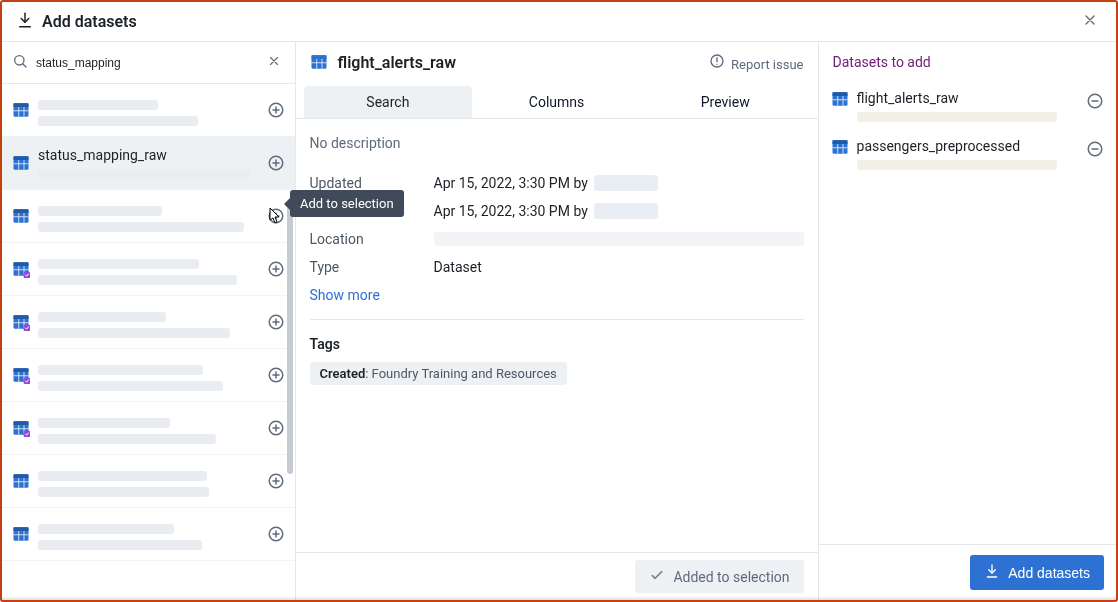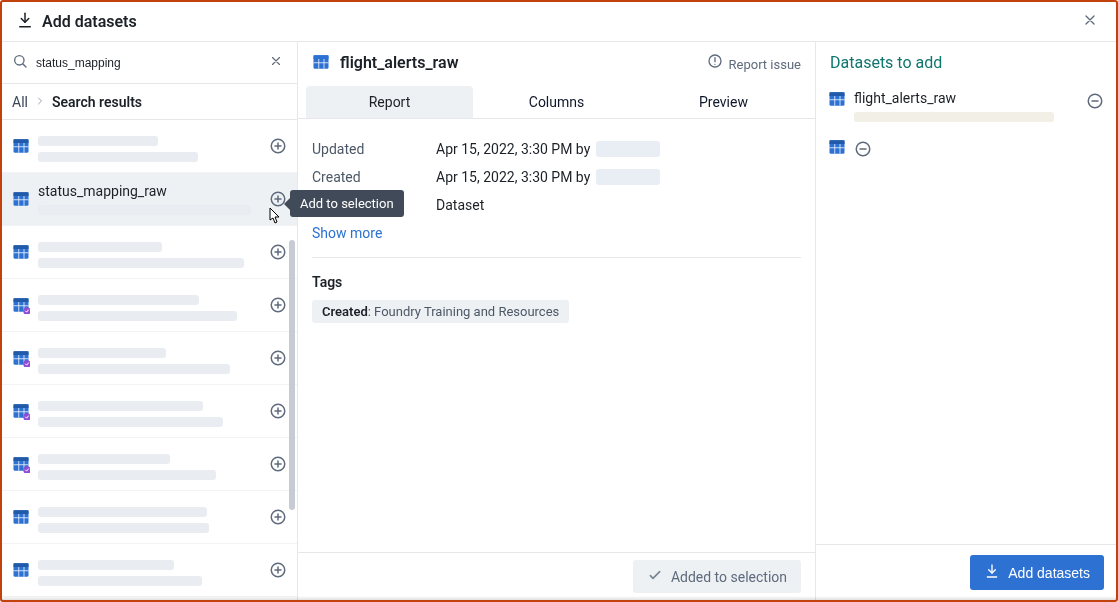--- a/index.html
+++ b/index.html
@@ -178,22 +178,22 @@
     padding:7px 14px; border-radius:3px; font-size:14px;
   }
   
   .col-right {
     width:300px;
     display:flex;
     flex-direction:column;
   }
   .right-header {
     padding:10px 14px;
-    font-size:16px;
-    color:#0f766e;
+    font-size:14px;
+    color:#701a75;
     height:40px;
     display:flex; align-items:center;
   }
   .sel-list { flex:1; overflow:auto; }
   .sel-item {
     display:flex; align-items:flex-start; gap:8px;
     padding:8px 12px;
   }
   .sel-text { flex:1; }
   .sel-name { font-size:14px; }
@@ -270,29 +270,20 @@
               <path d="M21 21l-5-5"></path>
             </svg>
         </span>
         <input class="search-input" value="status_mapping" placeholder="Search" style="">
         <span class="clear-x">
           <svg width="14" height="14" viewBox="0 0 24 24" fill="none" stroke="#5f6b7c" stroke-width="2" stroke-linecap="round">
               <path d="M6 6l12 12M18 6L6 18"></path>
             </svg>
         </span>
       </div>
-      <div class="breadcrumb-row">
-        <span class="bc-all">All</span>
-        <span class="bc-sep">
-          <svg width="12" height="12" viewBox="0 0 24 24" fill="none" stroke="#9aa3af" stroke-width="2" stroke-linecap="round" stroke-linejoin="round">
-              <path d="M9 6l6 6-6 6"></path>
-            </svg>
-        </span>
-        <span class="bc-cur">Search results</span>
-      </div>
       <div class="results" id="results">
           <div class="result-item">
             <span class="ds-icon">
               <svg width="18" height="18" viewBox="0 0 24 24">
                 <rect x="2" y="3" width="20" height="18" rx="2" fill="#2d72d2"></rect>
                 <rect x="2" y="3" width="20" height="5" fill="#215aa8"></rect>
                 <line x1="2" y1="13" x2="22" y2="13" stroke="#fff" stroke-width="1"></line>
                 <line x1="9" y1="8" x2="9" y2="21" stroke="#fff" stroke-width="1"></line>
                 <line x1="16" y1="8" x2="16" y2="21" stroke="#fff" stroke-width="1"></line>
               </svg>
@@ -507,37 +498,44 @@
             <svg width="16" height="16" viewBox="0 0 24 24" fill="none" stroke="#5f6b7c" stroke-width="2" stroke-linecap="round">
                 <circle cx="12" cy="12" r="9"></circle>
                 <path d="M12 7v6"></path>
                 <circle cx="12" cy="17" r="1" fill="#5f6b7c" stroke="none"></circle>
               </svg>
           </span>
           <span>Report issue</span>
         </div>
       </div>
       <div class="tabs">
-        <div class="tab active">Report</div>
+        <div class="tab active">Search</div>
         <div class="tab">Columns</div>
         <div class="tab">Preview</div>
       </div>
       <div class="about-body">
+        <div class="no-desc">No description</div>
         <div class="meta-row">
           <div class="meta-label">Updated</div>
           <div class="meta-val">
               <span>Apr 15, 2022, 3:30 PM by</span>
               <span class="blur-chip"></span>
             </div>
         </div>
         <div class="meta-row">
           <div class="meta-label">Created</div>
           <div class="meta-val">
               <span>Apr 15, 2022, 3:30 PM by</span>
               <span class="blur-chip"></span>
+            </div>
+        </div>
+        <div class="meta-row">
+          <div class="meta-label">Location</div>
+          <div class="meta-val">
+              <span class="blur-long"></span>
             </div>
         </div>
         <div class="meta-row">
           <div class="meta-label">Type</div>
           <div class="meta-val">Dataset</div>
         </div>
         <span class="show-more">Show more</span>
         <div class="divider"></div>
         <div class="tags-title">Tags</div>
         <span class="tag-chip"><b>Created</b><span>: Foundry Training and Resources</span></span>
@@ -579,20 +577,24 @@
           <div class="sel-item">
             <span class="ds-icon">
               <svg width="18" height="18" viewBox="0 0 24 24">
                 <rect x="2" y="3" width="20" height="18" rx="2" fill="#2d72d2"></rect>
                 <rect x="2" y="3" width="20" height="5" fill="#215aa8"></rect>
                 <line x1="2" y1="13" x2="22" y2="13" stroke="#fff" stroke-width="1"></line>
                 <line x1="9" y1="8" x2="9" y2="21" stroke="#fff" stroke-width="1"></line>
                 <line x1="16" y1="8" x2="16" y2="21" stroke="#fff" stroke-width="1"></line>
               </svg>
             </span>
+            <div class="sel-text">
+              <div class="sel-name">passengers_preprocessed</div>
+              <div class="sel-sub"></div>
+            </div>
             <span class="remove-btn"><svg width="18" height="18" viewBox="0 0 24 24" fill="none" stroke="#5f6b7c" stroke-width="2" stroke-linecap="round">
                 <circle cx="12" cy="12" r="9"></circle>
                 <path d="M8 12h8"></path>
               </svg></span>
           </div>
         </div>
       <div class="footer-bar">
         <button class="primary-btn">
           <span>
             <svg width="16" height="16" viewBox="0 0 24 24" fill="none" stroke="#fff" stroke-width="2" stroke-linecap="round" stroke-linejoin="round">

